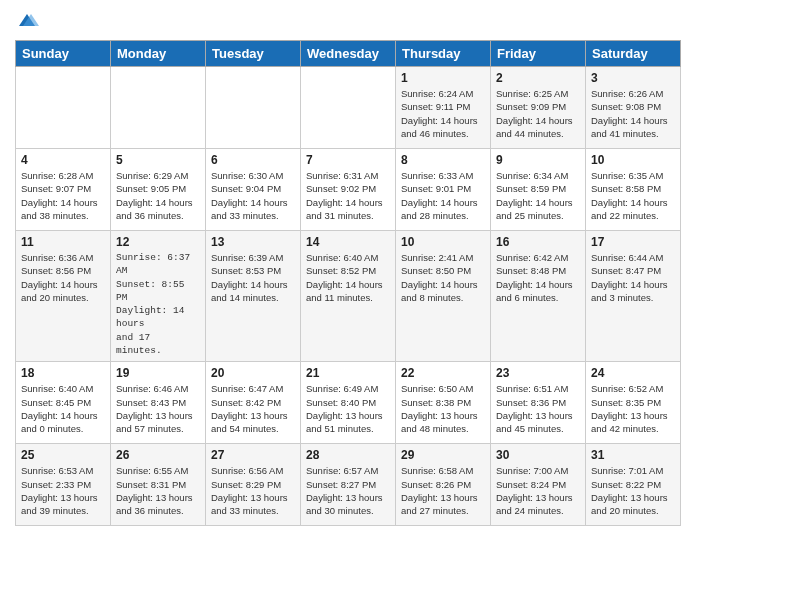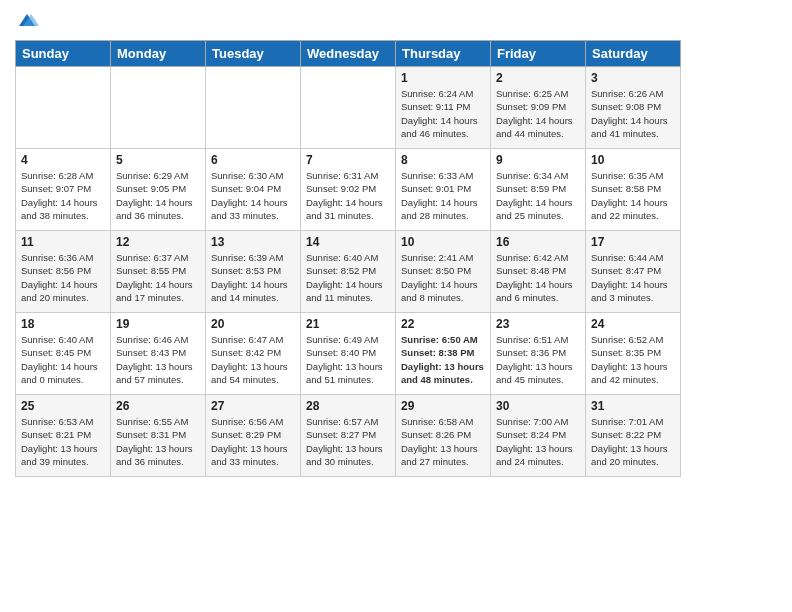--- a/index.html
+++ b/index.html
@@ -214,21 +214,21 @@
         <tr>
           <td>
             <span class="day-number">11</span>
             <div class="day-info" style="white-space: pre-line;">Sunrise: 6:36 AM
 Sunset: 8:56 PM
 Daylight: 14 hours
 and 20 minutes.</div>
           </td>
           <td>
             <span class="day-number">12</span>
-            <div class="day-info" style="white-space: pre-line;">Sunrise: 6:37 AM
+            <div class="day-info" style="white-space: pre-line; font-family: Liberation Mono, monospace;">Sunrise: 6:37 AM
 Sunset: 8:55 PM
 Daylight: 14 hours
 and 17 minutes.</div>
           </td>
           <td>
             <span class="day-number">13</span>
             <div class="day-info" style="white-space: pre-line;">Sunrise: 6:39 AM
 Sunset: 8:53 PM
 Daylight: 14 hours
 and 14 minutes.</div>
@@ -286,21 +286,21 @@
           </td>
           <td>
             <span class="day-number">21</span>
             <div class="day-info" style="white-space: pre-line;">Sunrise: 6:49 AM
 Sunset: 8:40 PM
 Daylight: 13 hours
 and 51 minutes.</div>
           </td>
           <td>
             <span class="day-number">22</span>
-            <div class="day-info" style="white-space: pre-line; font-weight: bold;">Sunrise: 6:50 AM
+            <div class="day-info" style="white-space: pre-line;">Sunrise: 6:50 AM
 Sunset: 8:38 PM
 Daylight: 13 hours
 and 48 minutes.</div>
           </td>
           <td>
             <span class="day-number">23</span>
             <div class="day-info" style="white-space: pre-line;">Sunrise: 6:51 AM
 Sunset: 8:36 PM
 Daylight: 13 hours
 and 45 minutes.</div>
@@ -310,21 +310,21 @@
             <div class="day-info" style="white-space: pre-line;">Sunrise: 6:52 AM
 Sunset: 8:35 PM
 Daylight: 13 hours
 and 42 minutes.</div>
           </td>
         </tr>
         <tr>
           <td>
             <span class="day-number">25</span>
             <div class="day-info" style="white-space: pre-line;">Sunrise: 6:53 AM
-Sunset: 8:21 PM
+Sunset: 2:33 PM
 Daylight: 13 hours
 and 39 minutes.</div>
           </td>
           <td>
             <span class="day-number">26</span>
             <div class="day-info" style="white-space: pre-line;">Sunrise: 6:55 AM
 Sunset: 8:31 PM
 Daylight: 13 hours
 and 36 minutes.</div>
           </td>

